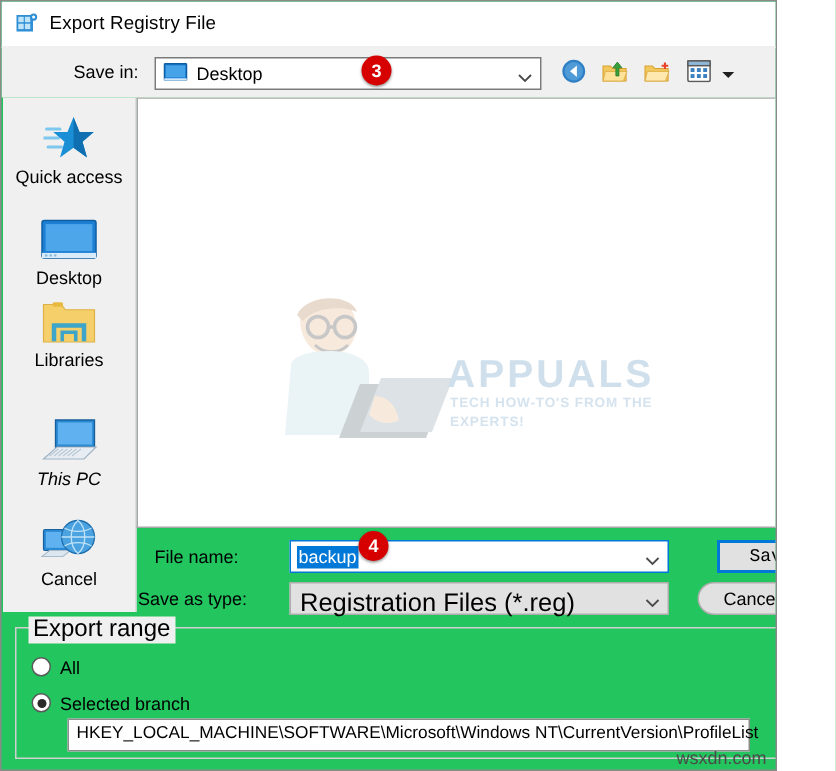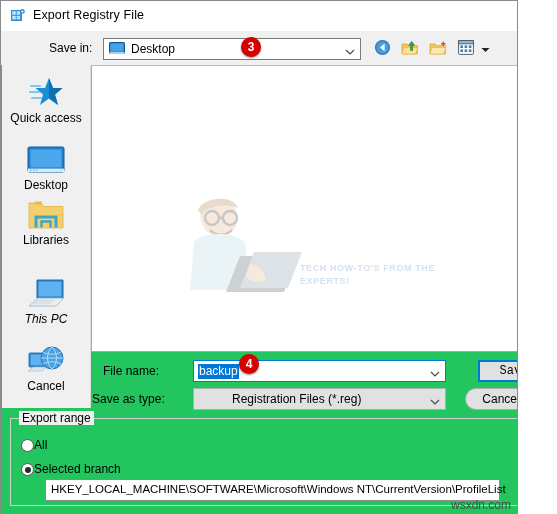--- a/index.html
+++ b/index.html
@@ -204,23 +204,22 @@
   }
   .fld.filetype {
     left: 192px; top: 387px;
     width: 253px;
     background: #e1e1e1;
     border: 1px solid #adadad;
   }
   .fld.filetype .val {
     position: absolute;
     left: 6px; top: 3px;
-    font-size: 12px;
+    font-size: 17px;
     color: #000;
-    margin-left: 32px;
   }
 
   .btn {
     position: absolute;
     box-sizing: border-box;
     width: 72px; height: 22px;
     background: #e1e1e1;
     border: 1px solid #adadad;
     font-size: 12px;
     font-family: "Liberation Sans", sans-serif;
@@ -247,26 +246,27 @@
     width: 538px; height: 88px;
     border: 1px solid #d0d0d0;
     box-sizing: border-box;
     background: transparent;
   }
   .group-title {
     position: absolute;
     left: 18px; top: 410px;
     background: #f0f0f0;
     padding: 0 3px;
-    font-size: 12px;
+    font-size: 16px;
   }
   .radio-row {
     position: absolute;
     display: flex;
-    align-items: flex-end;
+    align-items: flex-start;
+    gap: 6px;
     cursor: default;
   }
   .radio {
     width: 13px; height: 13px;
     border-radius: 50%;
     border: 1px solid #5a5a5a;
     background: #fff;
     box-sizing: border-box;
     position: relative;
     flex: none;
@@ -496,20 +496,21 @@
         <circle cx="32" cy="24" r="7" fill="none" stroke="#4a4a4a" stroke-width="2.4"></circle>
         <circle cx="50" cy="24" r="7" fill="none" stroke="#4a4a4a" stroke-width="2.4"></circle>
         <path d="M39 24 L43 24" stroke="#4a4a4a" stroke-width="2.4"></path>
         <path d="M30 36 C36 42 46 42 52 36" fill="none" stroke="#4a4a4a" stroke-width="2"></path>
         <path d="M14 50 C14 42 30 40 40 40 C52 40 66 44 66 54 L66 96 L10 96 Z" fill="#bcd9e4"></path>
         <path d="M60 62 L118 62 L104 98 L46 98 Z" fill="#5a6a72"></path>
         <path d="M74 58 L122 58 L108 94 L60 94 Z" fill="#8fa3ad"></path>
         <path d="M70 70 C78 70 84 76 86 86 C80 90 70 88 66 82 Z" fill="#e6b98f"></path>
       </svg>
     </div>
+    <div class="wm-title">APPUALS</div>
     <div class="wm-sub">TECH HOW-TO'S FROM THE EXPERTS!</div>
   </div>
 
   <span class="form-label" style="left:102px; top:363px;">File name:</span>
   <div class="fld filename">
     <span class="val">backup</span>
     <span class="combo-caret">
       <svg width="10" height="8" viewBox="0 0 10 8">
         <path d="M1 2 L5 6 L9 2" stroke="#4a4a4a" stroke-width="1.2" fill="none"></path>
       </svg>

